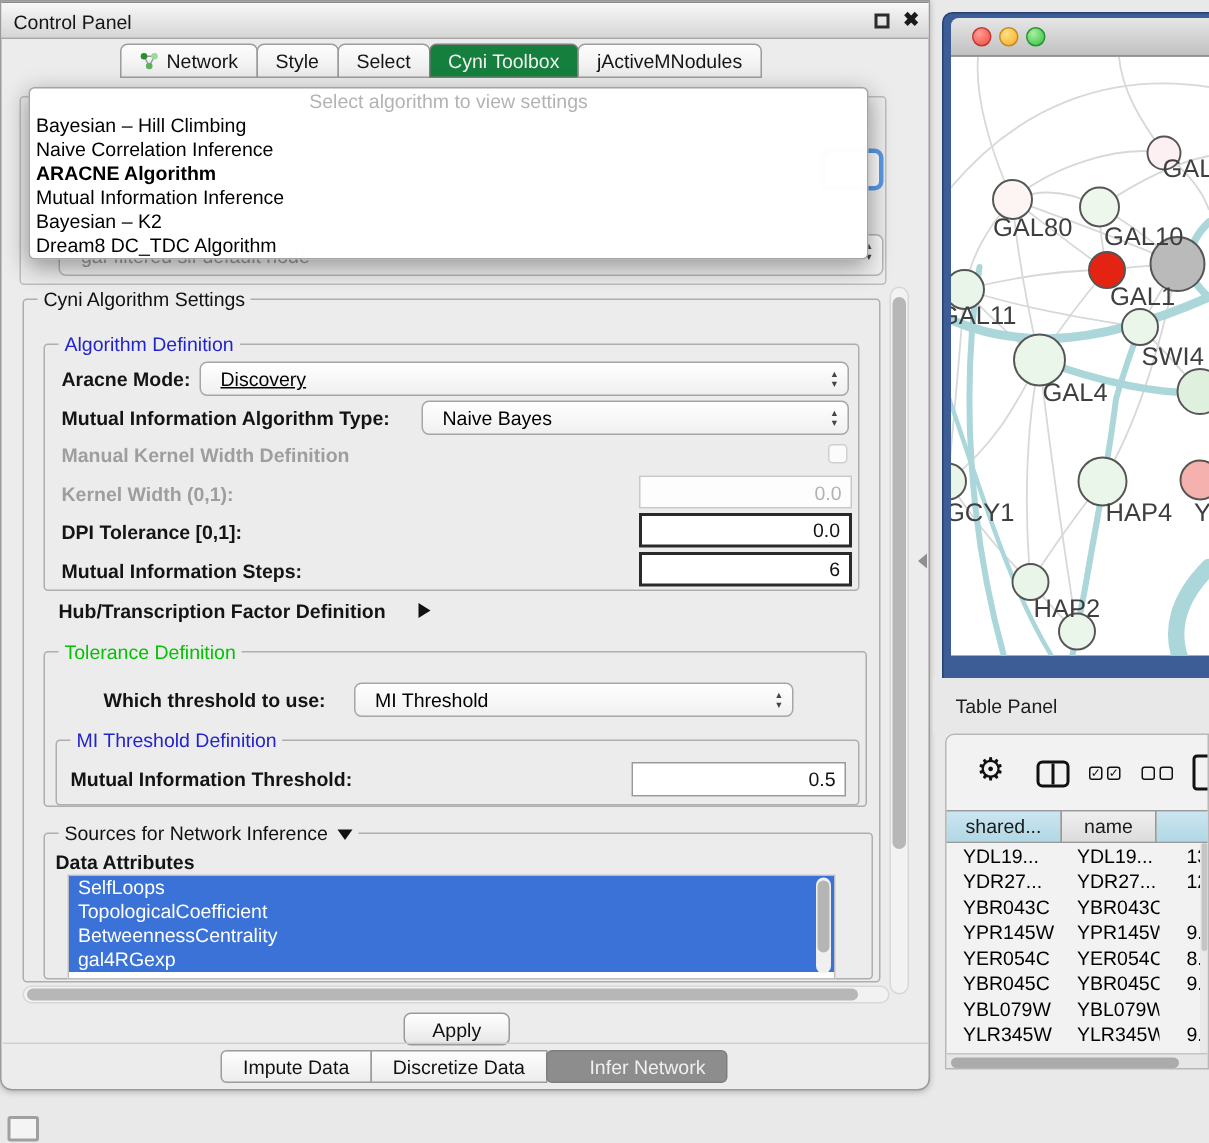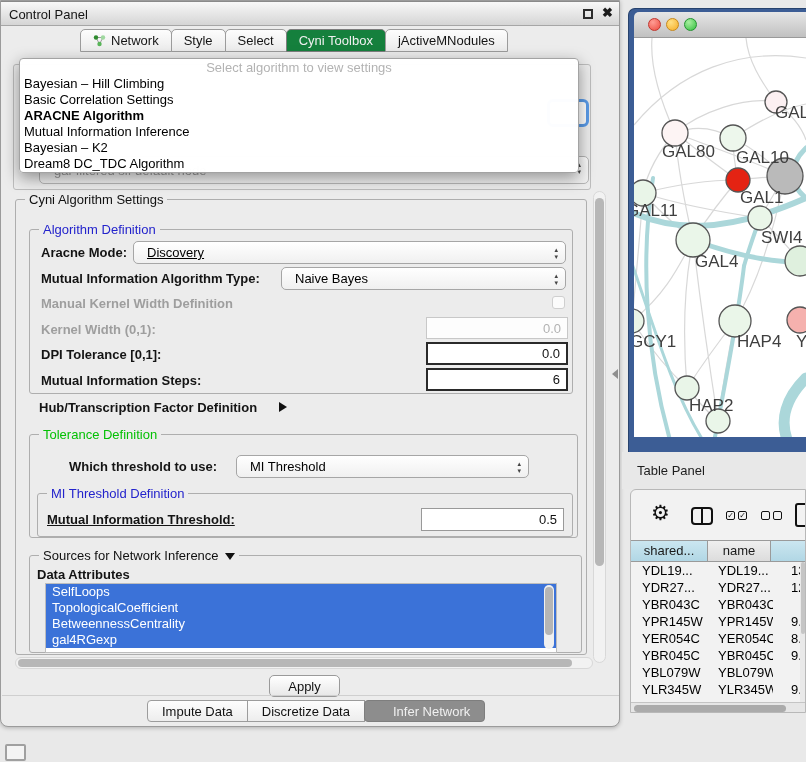--- a/index.html
+++ b/index.html
@@ -178,21 +178,21 @@
       <span class="spin">
           <span>▴</span>
           <span>▾</span>
         </span>
     </div>
 
     <div class="abs" id="algo-popup">
       <div id="popup-placeholder">Select algorithm to view settings</div>
       <div id="popup-items">
           <div class="pitem">Bayesian – Hill Climbing</div>
-          <div class="pitem">Basic Correlation Settings</div>
+          <div class="pitem">Naive Correlation Inference</div>
           <div class="pitem bold">ARACNE Algorithm</div>
           <div class="pitem">Mutual Information Inference</div>
           <div class="pitem">Bayesian – K2</div>
           <div class="pitem">Dream8 DC_TDC Algorithm</div>
         </div>
     </div>
 
     <div class="abs group" style="left:14px;top:198px;width:572px;height:456px;"></div>
     <span class="abs gtitle" style="left:24px;top:191px;">Cyni Algorithm Settings</span>
 
@@ -246,21 +246,21 @@
       <span>MI Threshold</span>
       <span class="spin">
           <span>▴</span>
           <span>▾</span>
         </span>
     </div>
 
     <div class="abs group" style="left:36px;top:492px;width:536px;height:44px;"></div>
     <span class="abs gtitle blue" style="left:46px;top:485px;">MI Threshold Definition</span>
 
-    <span class="abs lbl" style="left:46px;top:511px;text-decoration:underline;">Mutual Information Threshold:</span>
+    <span class="abs lbl" style="left:46px;top:511px;">Mutual Information Threshold:</span>
     <div class="abs field" style="left:420px;top:507px;width:143px;height:23px;">
       <span>0.5</span>
     </div>
 
     <div class="abs group" style="left:28px;top:554px;width:553px;height:98px;"></div>
     <span class="abs gtitle" style="left:38px;top:547px;"><span>Sources for Network Inference</span><span class="tri-down"></span></span>
     <span class="abs lbl" style="left:36px;top:566px;">Data Attributes</span>
     <div class="abs" id="attr-list">
         <div class="attr">SelfLoops</div>
         <div class="attr">TopologicalCoefficient</div>

